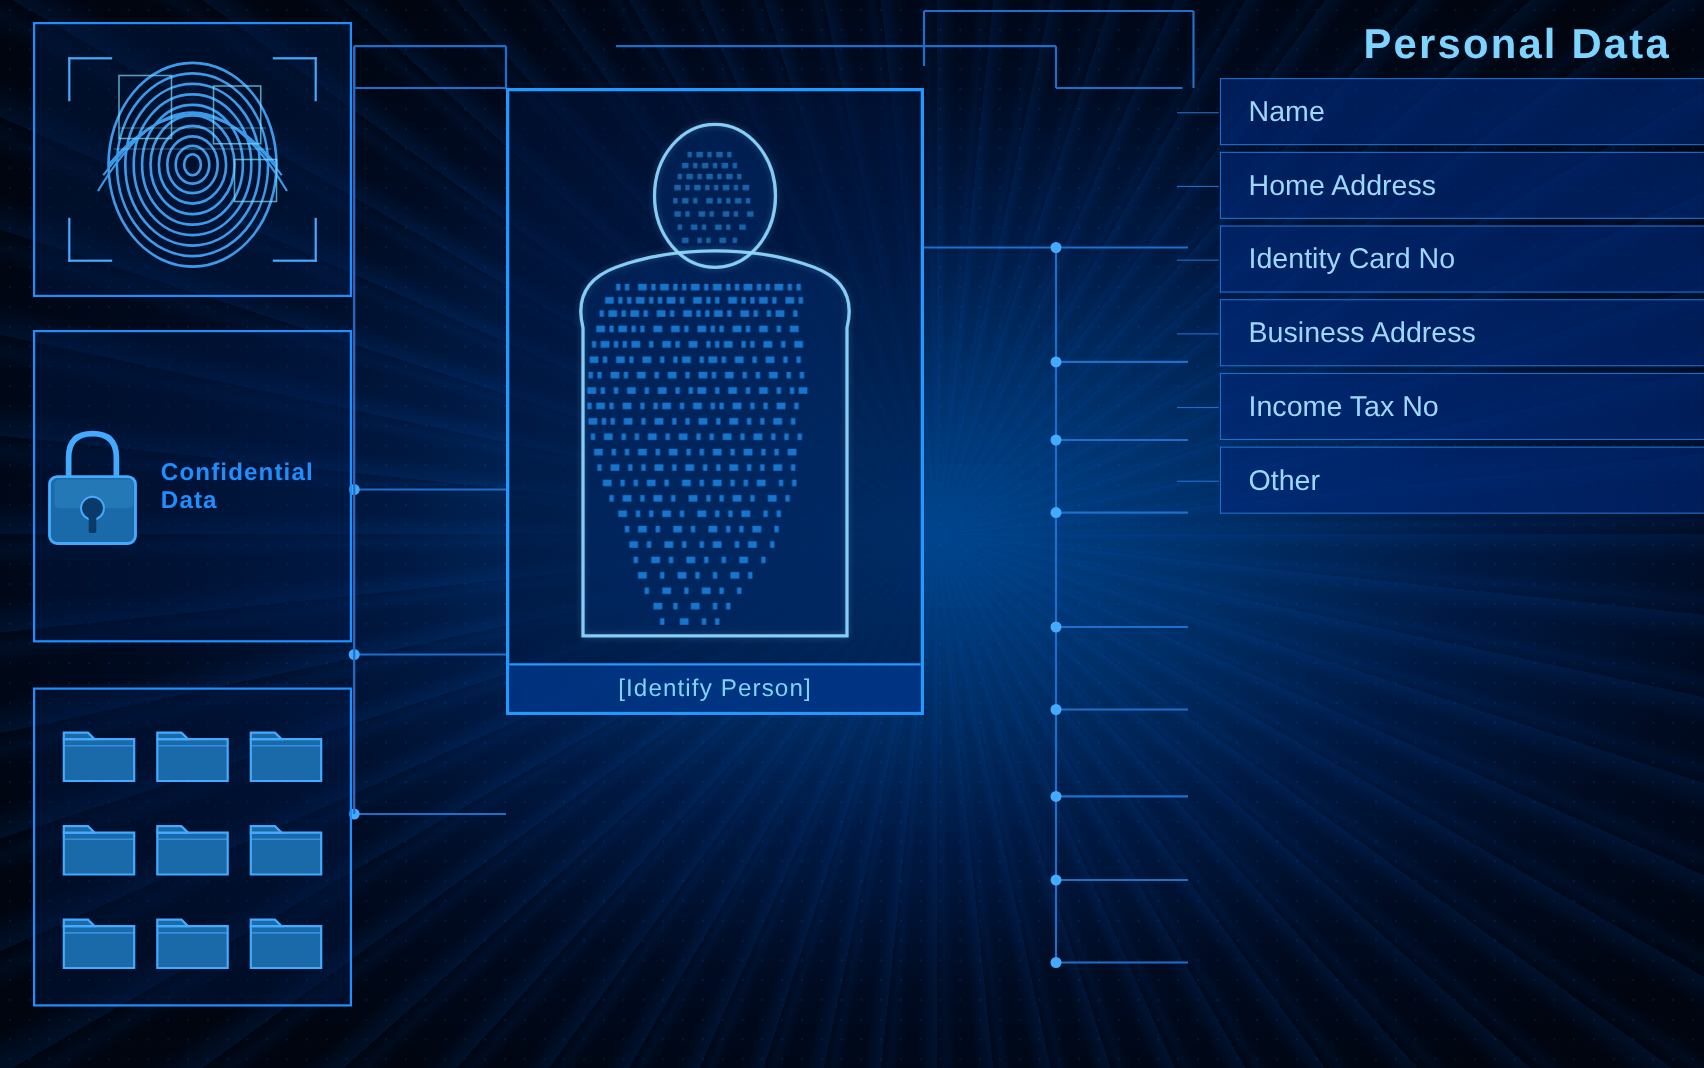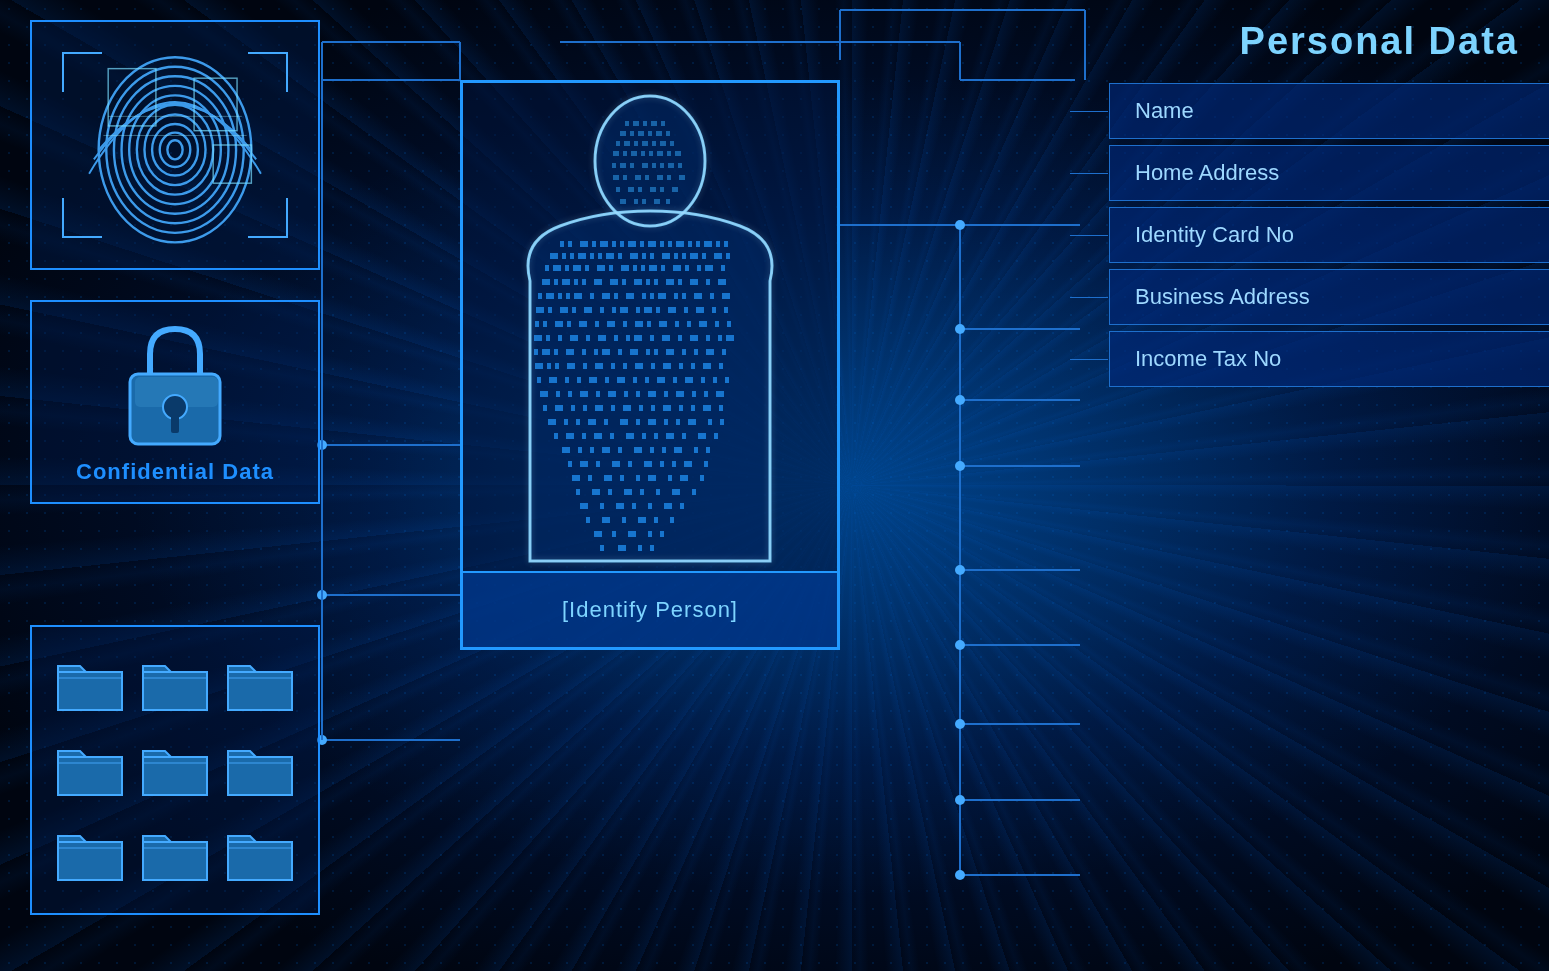--- a/index.html
+++ b/index.html
@@ -98,25 +98,25 @@
     .fp-corner.tr { top: 30px; right: 30px; border-width: 2px 2px 0 0; }
     .fp-corner.bl { bottom: 30px; left: 30px; border-width: 0 0 2px 2px; }
     .fp-corner.br { bottom: 30px; right: 30px; border-width: 0 2px 2px 0; }
 
     
     .lock-panel {
       position: absolute;
       top: 300px;
       left: 30px;
       width: 290px;
-      height: 204px;
+      height: 284px;
       border: 2px solid #1e8fff;
       background: rgba(0, 30, 80, 0.35);
       display: flex;
-      flex-direction: column;
+      flex-direction: row;
       align-items: center;
       justify-content: center;
       gap: 10px;
     }
 
     .lock-icon {
       width: 120px;
       height: 130px;
     }
 
@@ -173,55 +173,55 @@
       position: relative;
     }
 
     .identify-label {
       width: 100%;
       background: rgba(0, 60, 150, 0.7);
       border-top: 2px solid #2299ff;
       color: #7dd4ff;
       font-size: 22px;
       text-align: center;
-      padding: 24px 0;
+      padding: 8px 0;
       letter-spacing: 1px;
     }
 
     
     .personal-data-section {
       position: absolute;
       top: 20px;
       right: 0;
       width: 480px;
     }
 
     .personal-data-title {
       color: #7dd4ff;
       font-size: 38px;
       font-weight: bold;
       text-align: right;
       padding-right: 30px;
-      margin-bottom: 20px;
+      margin-bottom: 8px;
       letter-spacing: 2px;
     }
 
     .data-items {
       display: flex;
       flex-direction: column;
       gap: 6px;
       padding-right: 0;
     }
 
     .data-item {
       background: rgba(0, 40, 120, 0.65);
       border: 1px solid #1e6fcc;
       border-right: none;
       color: #9dd8ff;
-      font-size: 22px;
+      font-size: 26px;
       padding: 14px 25px;
       position: relative;
       margin-left: 40px;
     }
 
     .data-item::before {
       content: '';
       position: absolute;
       left: -40px;
       top: 50%;
@@ -855,16 +855,19 @@
       </div>
       <div class="data-item">
         <span>Identity Card No</span>
       </div>
       <div class="data-item">
         <span>Business Address</span>
       </div>
       <div class="data-item">
         <span>Income Tax No</span>
       </div>
+      <div class="data-item">
+        <span>Other</span>
+      </div>
     </div>
   </div>
 
 </div>
 
 </body></html>

